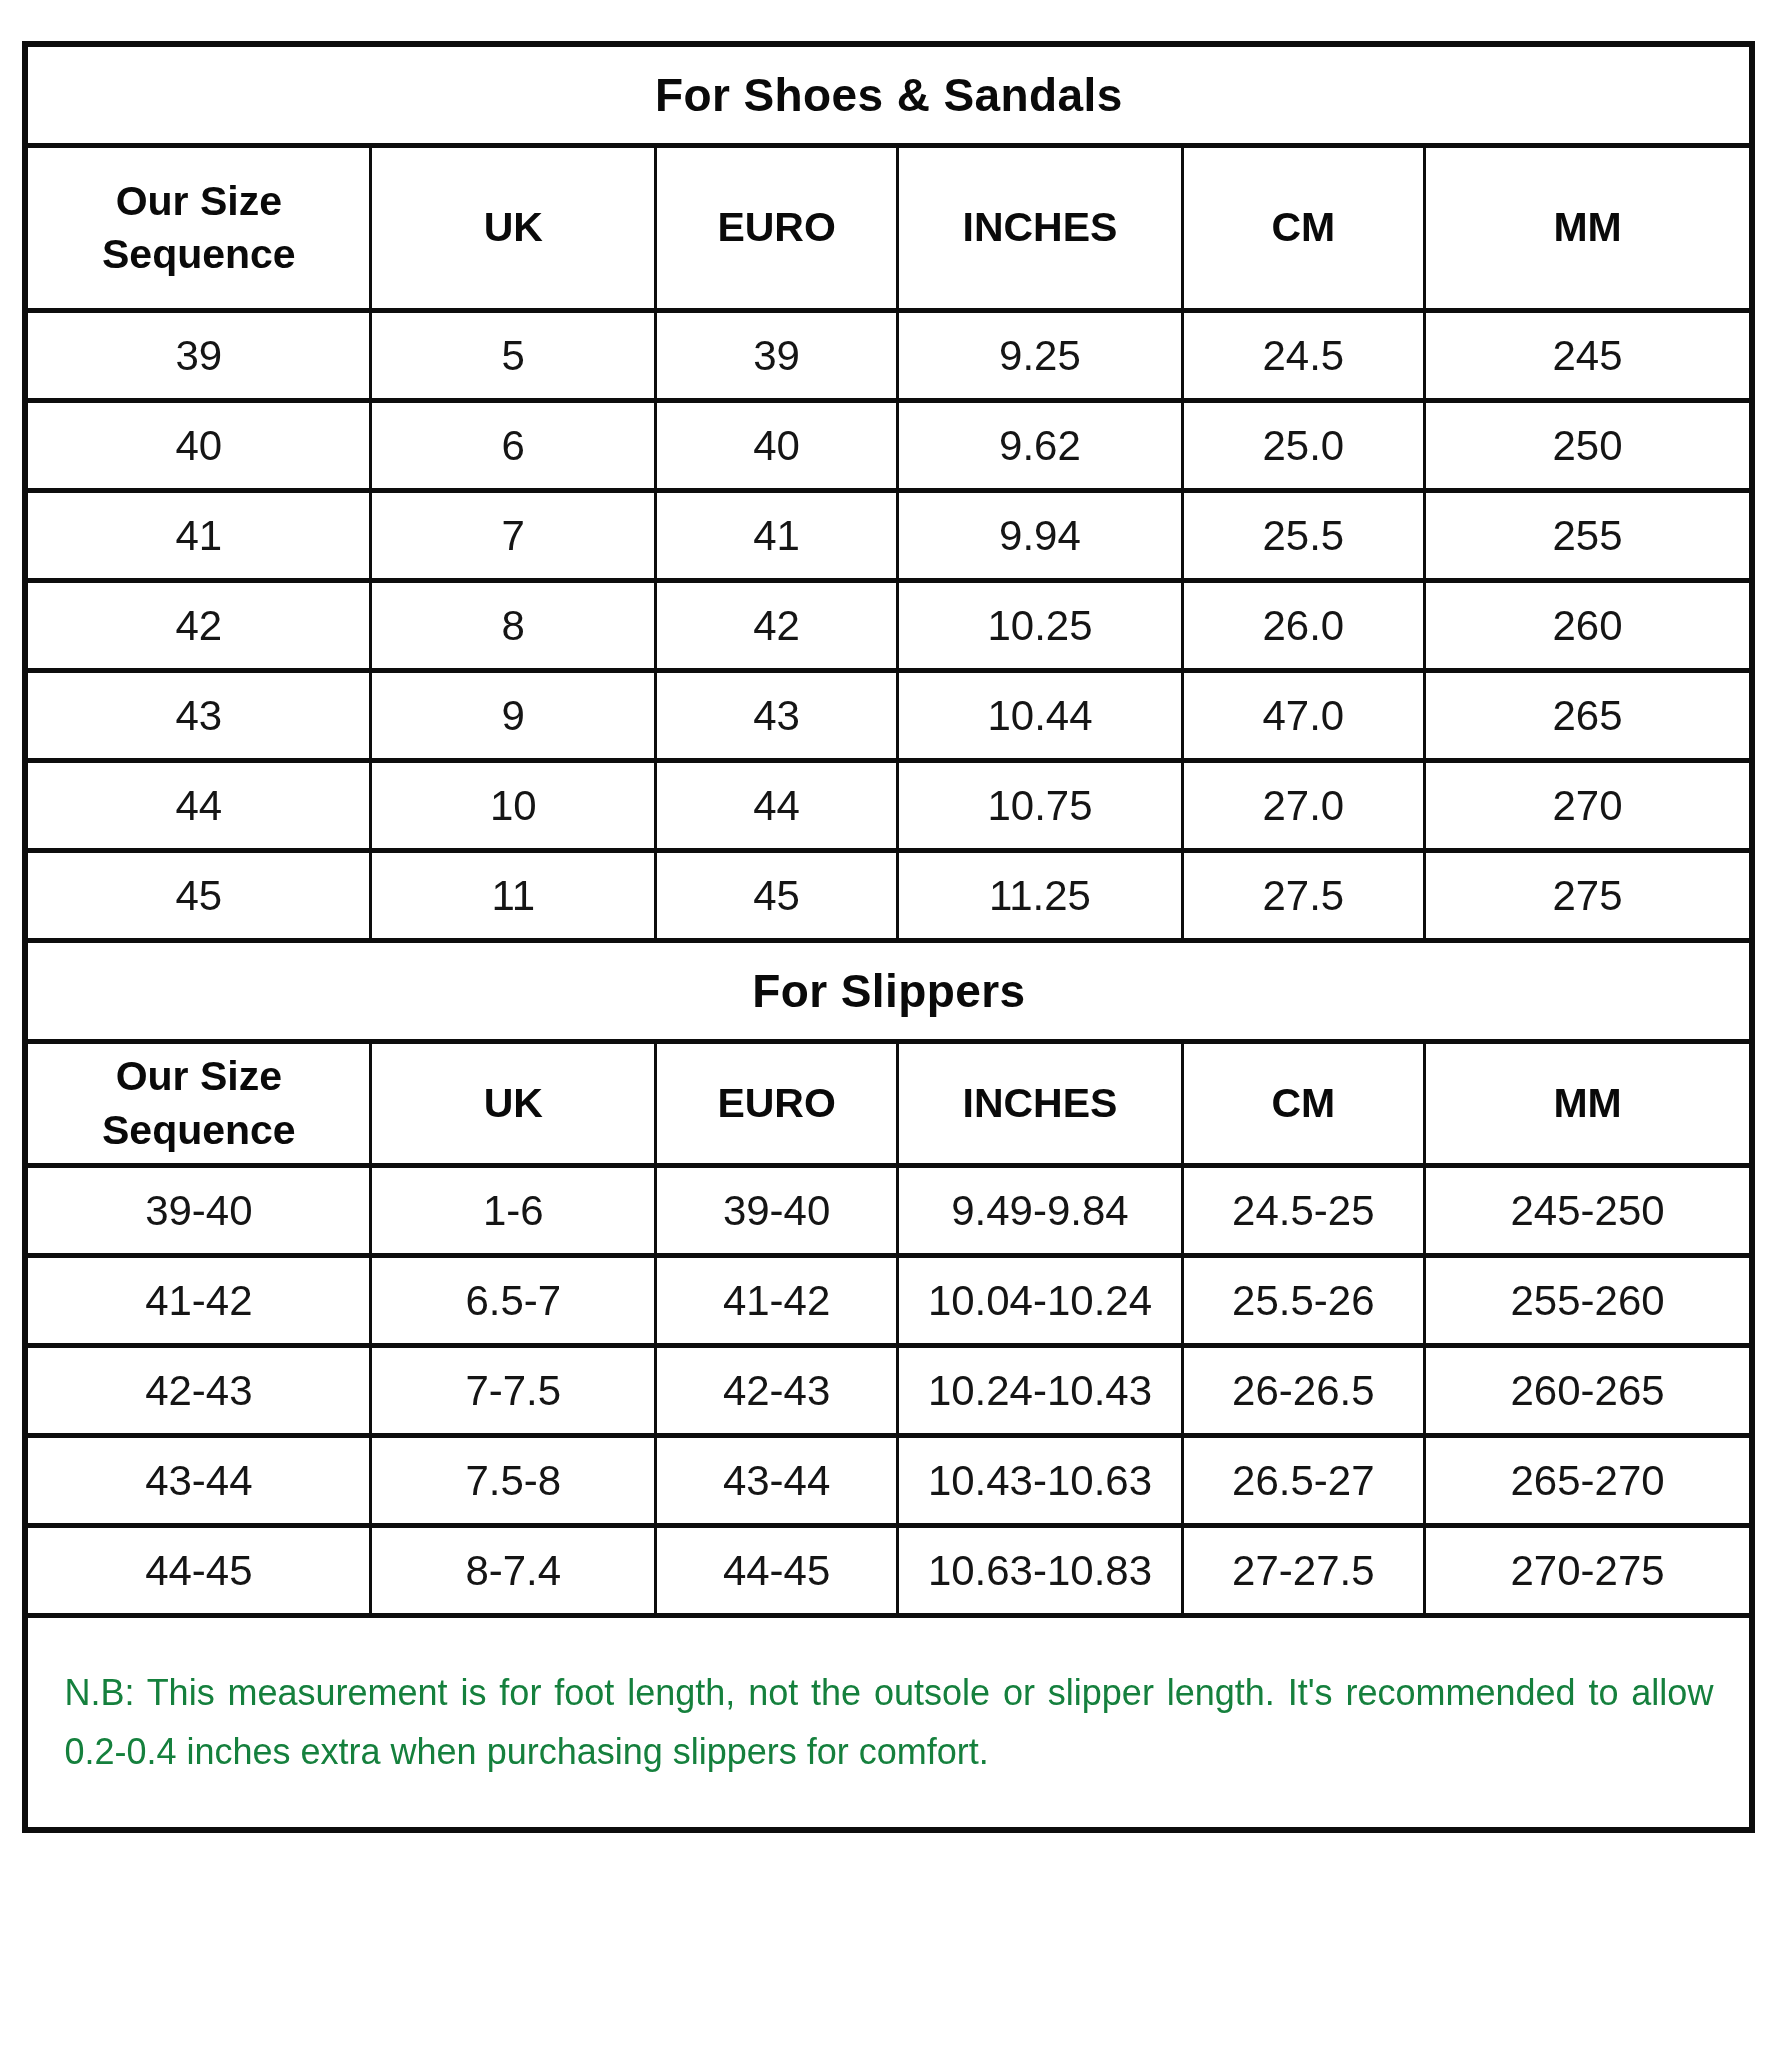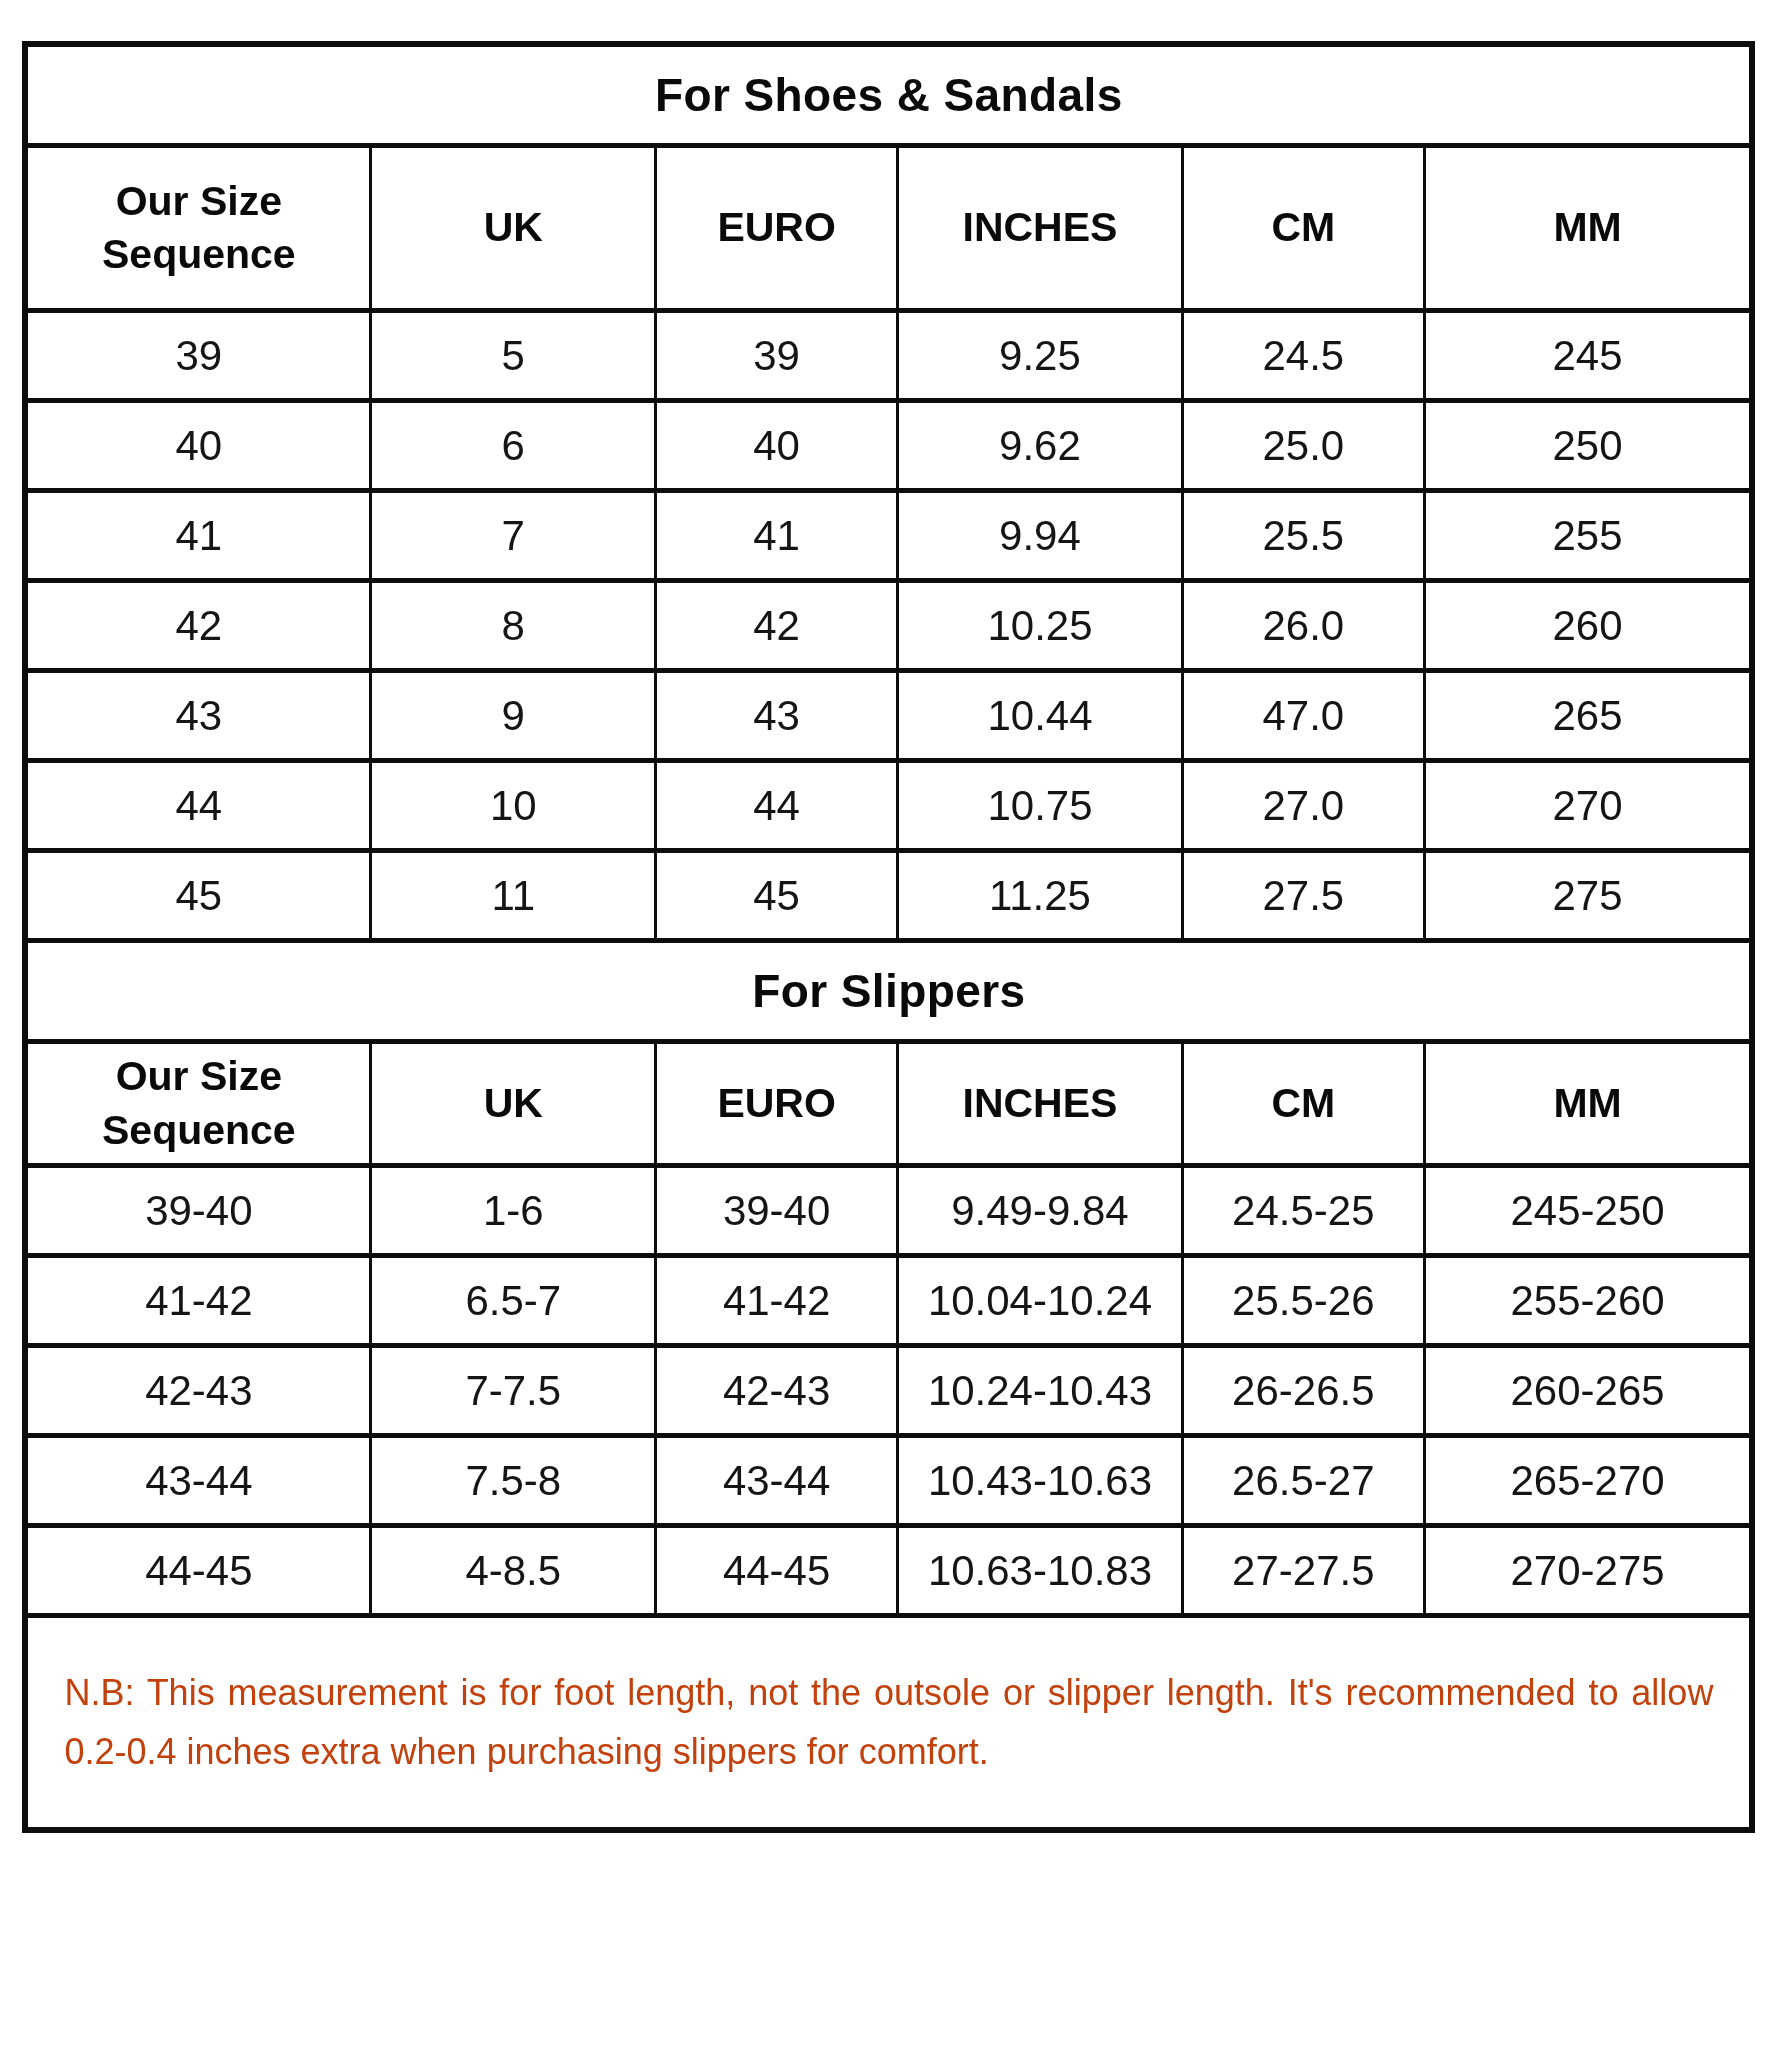--- a/index.html
+++ b/index.html
@@ -61,21 +61,21 @@
     font-size: 42px;
     font-weight: 400;
     color: #151515;
   }
   tr.note-row td {
     height: 209px;
     text-align: justify;
     font-size: 36px;
     line-height: 1.62;
     padding: 0 36px;
-    color: #c2410c;
+    color: #15803d;
   }
 </style>
 </head>
 <body>
 
 <div class="chart-wrap">
   <table class="size-chart">
     <colgroup>
       <col class="c1">
         <col class="c2">
@@ -190,21 +190,21 @@
         <tr class="data-row">
           <td class="data-cell">43-44</td>
           <td class="data-cell">7.5-8</td>
           <td class="data-cell">43-44</td>
           <td class="data-cell">10.43-10.63</td>
           <td class="data-cell">26.5-27</td>
           <td class="data-cell">265-270</td>
         </tr>
         <tr class="data-row">
           <td class="data-cell">44-45</td>
-          <td class="data-cell">4-8.5</td>
+          <td class="data-cell">8-7.4</td>
           <td class="data-cell">44-45</td>
           <td class="data-cell">10.63-10.83</td>
           <td class="data-cell">27-27.5</td>
           <td class="data-cell">270-275</td>
         </tr>
         <tr class="note-row">
           <td class="note-cell" colspan="6"><span>N.B: This measurement is for foot length, not the outsole or slipper length. It's recommended to allow 0.2-0.4 inches extra when purchasing slippers for comfort.</span></td>
         </tr>
       </tbody>
   </table>

